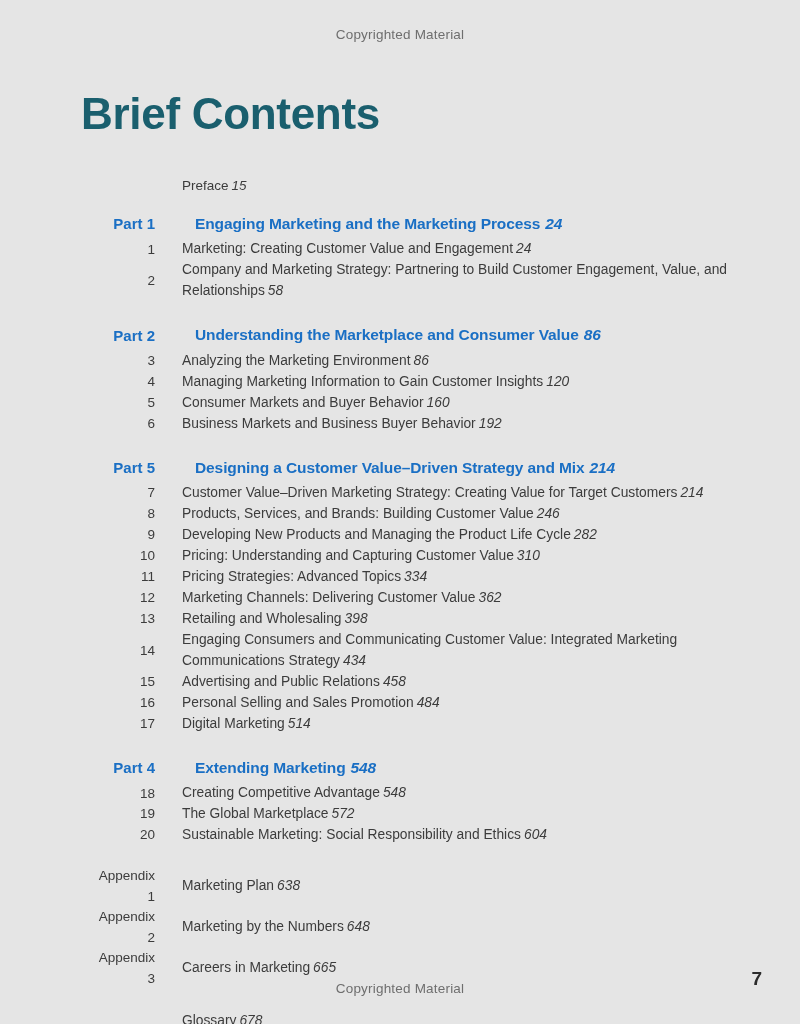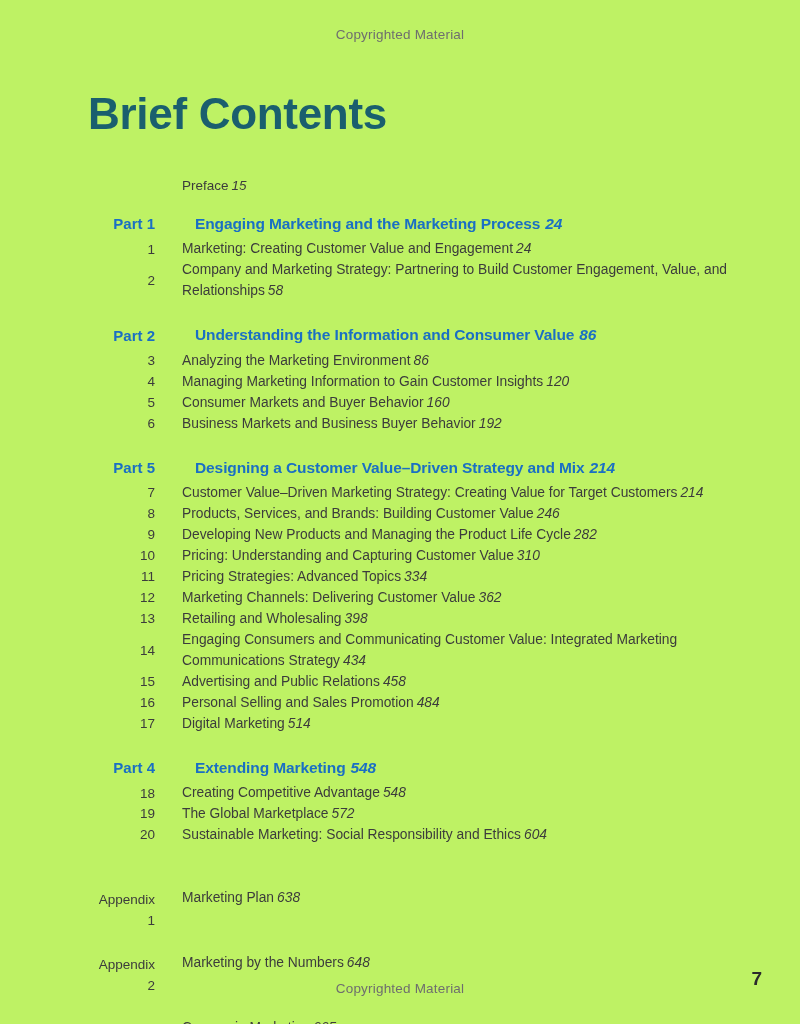--- a/index.html
+++ b/index.html
@@ -4,21 +4,21 @@
 <style>
   html, body {
     margin: 0;
     padding: 0;
     background: #ffffff;
   }
   .page {
     position: relative;
     width: 800px;
     height: 1024px;
-    background: #bef264;
+    background: #e5e5e5;
     font-family: "Liberation Sans", sans-serif;
     overflow: hidden;
   }
 
   
   .copyright-top {
     position: absolute;
     top: 27px;
     left: 0;
     width: 800px;
@@ -43,21 +43,21 @@
     right: 38px;
     font-size: 19px;
     font-weight: bold;
     color: #2b2b2b;
   }
 
   
   .page-title {
     position: absolute;
     top: 60px;
-    left: 88px;
+    left: 81px;
     font-size: 44px;
     font-weight: bold;
     color: #1a5f6e;
     letter-spacing: -0.3px;
   }
 
   
   .toc {
     position: absolute;
     top: 178px;
@@ -126,21 +126,20 @@
   }
 
   
   .appendix-block {
     margin-top: 20px;
   }
   .appendix-row .col-num {
     font-size: 13.5px;
     color: #3c3c3c;
     line-height: 1.52;
-    margin-top: 24px;
   }
   .appendix-row .col-text {
     font-size: 13.8px;
     color: #3c3c3c;
     line-height: 1.52;
   }
 
   
   .backmatter-block {
     margin-top: 22px;
@@ -191,21 +190,21 @@
           <div class="col-num ">1</div>
           <div class="col-text "><span>Marketing: Creating Customer Value and Engagement</span><span class="pg">24</span></div>
         </div>
         <div class="row chapter-row">
           <div class="col-num ">2</div>
           <div class="col-text "><span>Company and Marketing Strategy: Partnering to Build Customer Engagement, Value, and Relationships</span><span class="pg">58</span></div>
         </div>
         <div class="spacer-part"></div>
         <div class="row part-row">
           <div class="col-num part-label">Part 2</div>
-          <div class="col-text part-title"><span>Understanding the Information and Consumer Value</span><span class="pg">86</span></div>
+          <div class="col-text part-title"><span>Understanding the Marketplace and Consumer Value</span><span class="pg">86</span></div>
         </div>
         <div class="row chapter-row">
           <div class="col-num ">3</div>
           <div class="col-text "><span>Analyzing the Marketing Environment</span><span class="pg">86</span></div>
         </div>
         <div class="row chapter-row">
           <div class="col-num ">4</div>
           <div class="col-text "><span>Managing Marketing Information to Gain Customer Insights</span><span class="pg">120</span></div>
         </div>
         <div class="row chapter-row">

